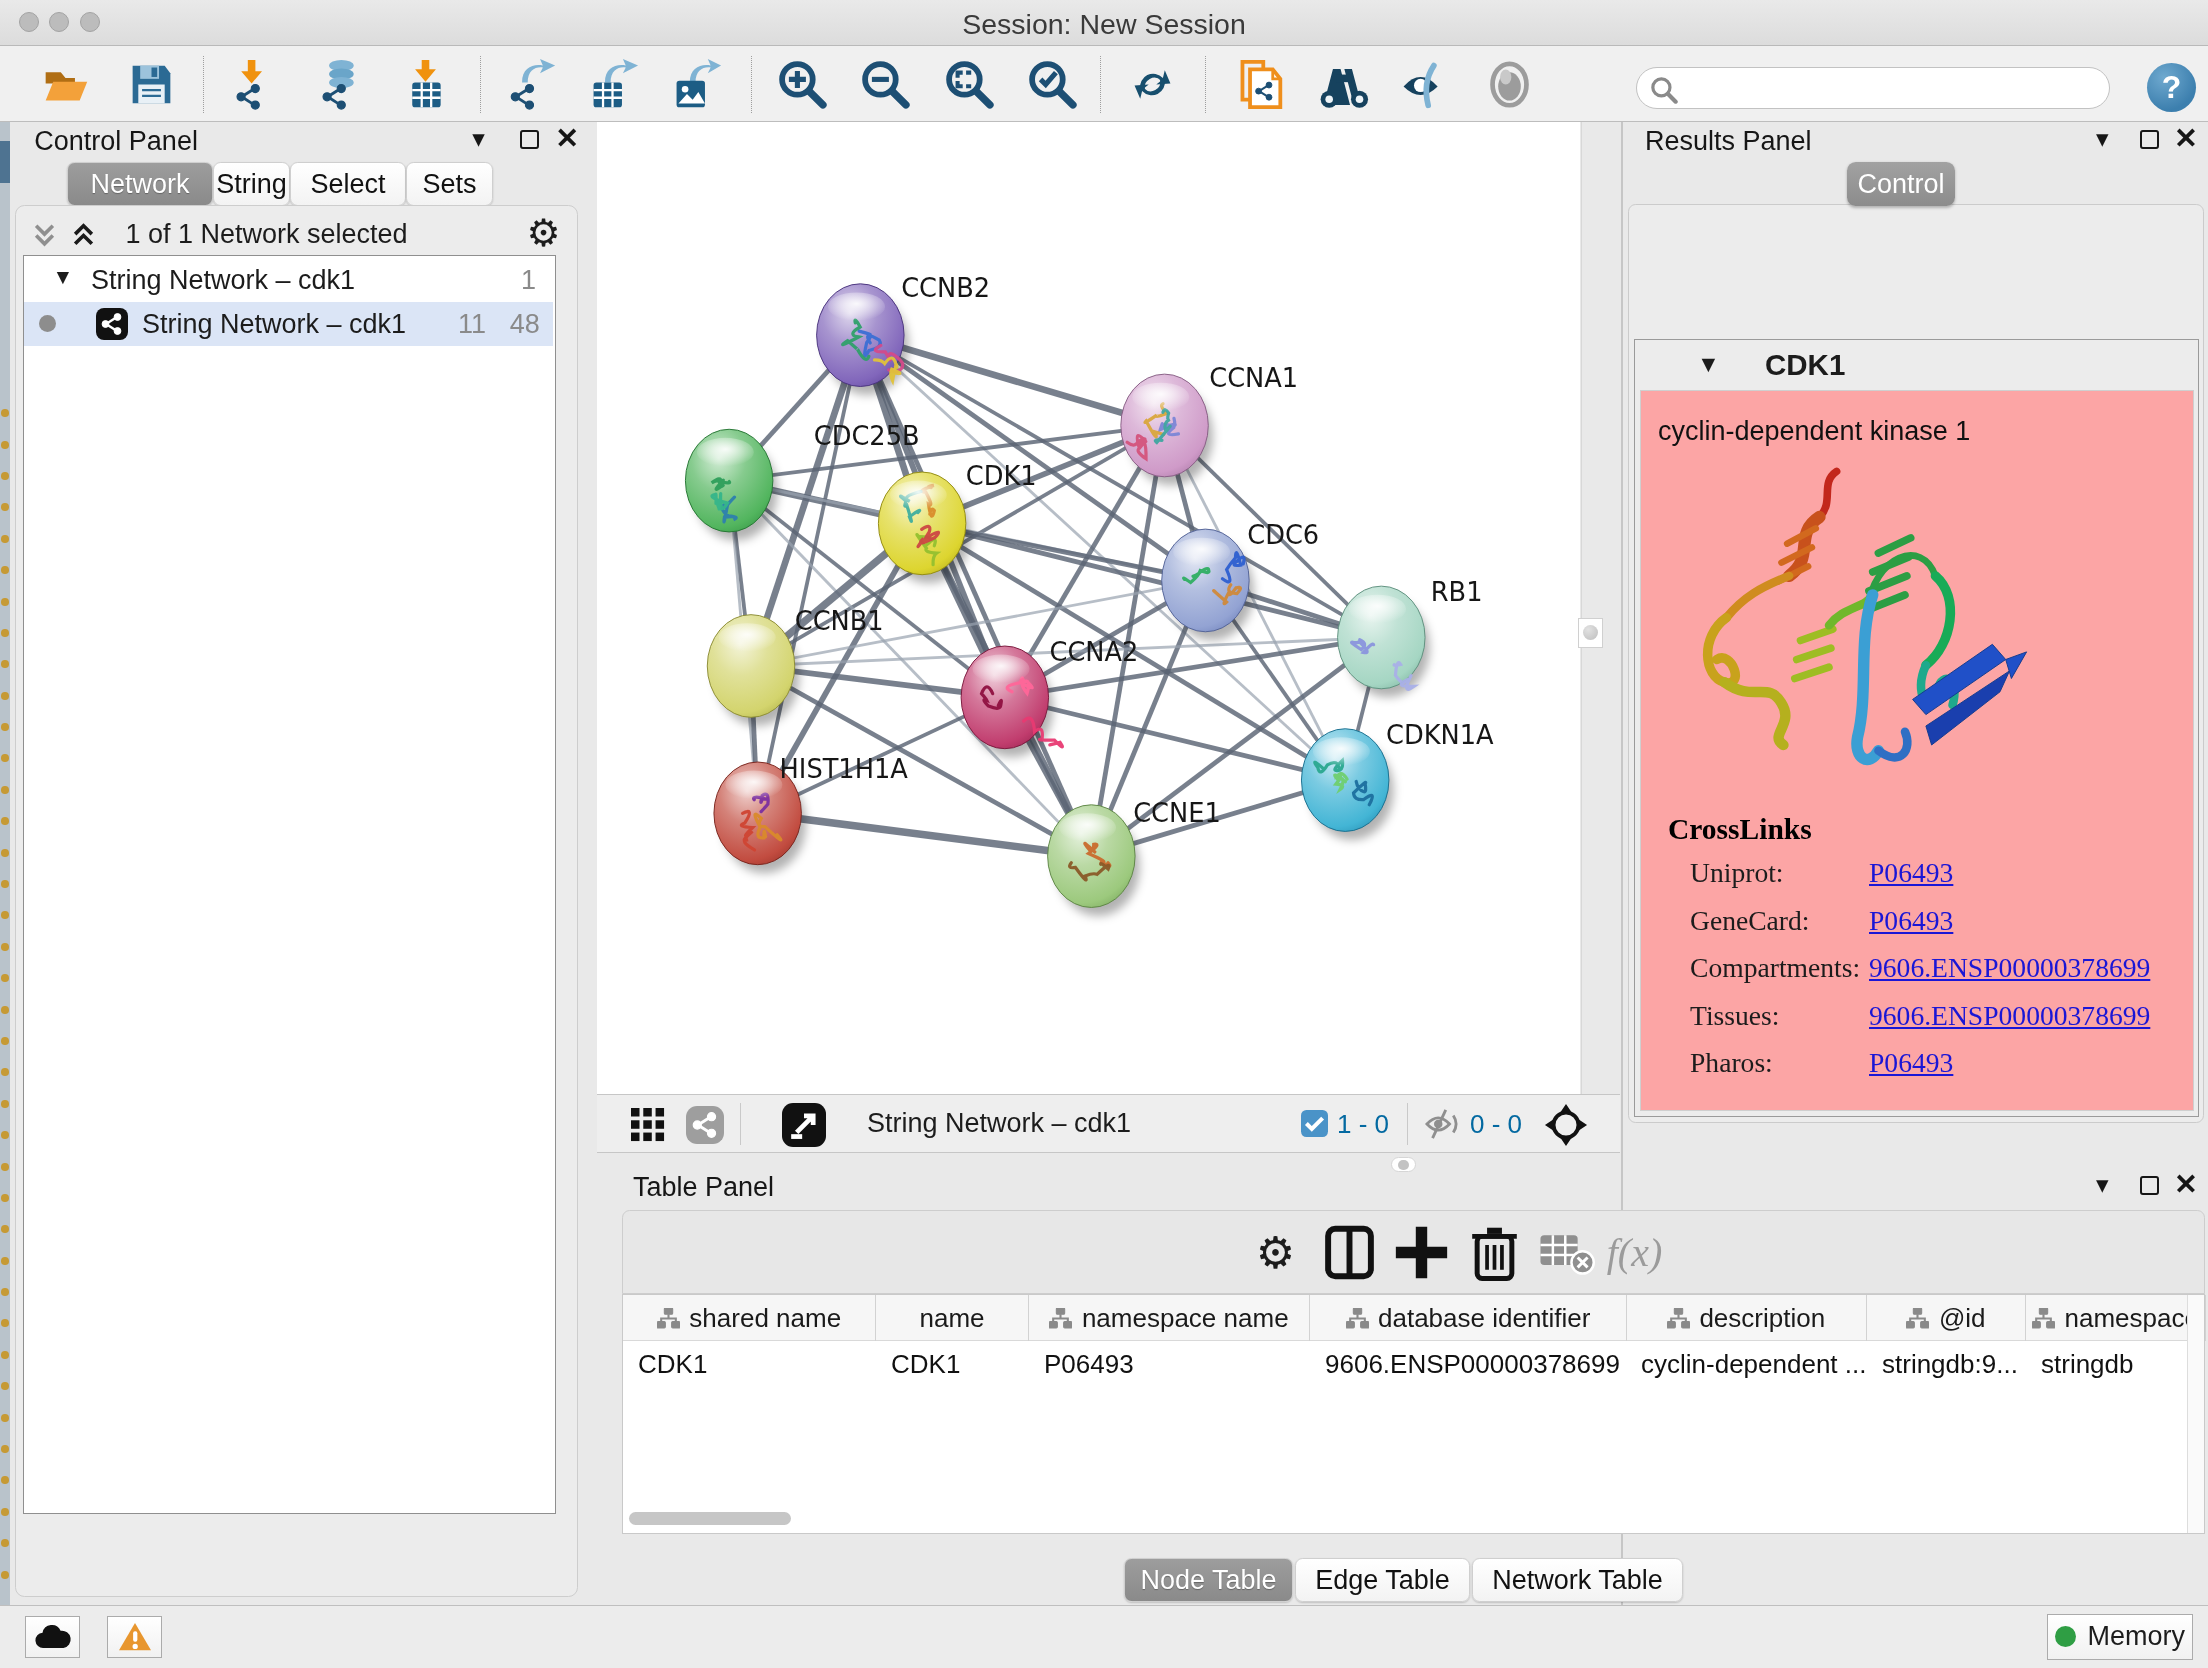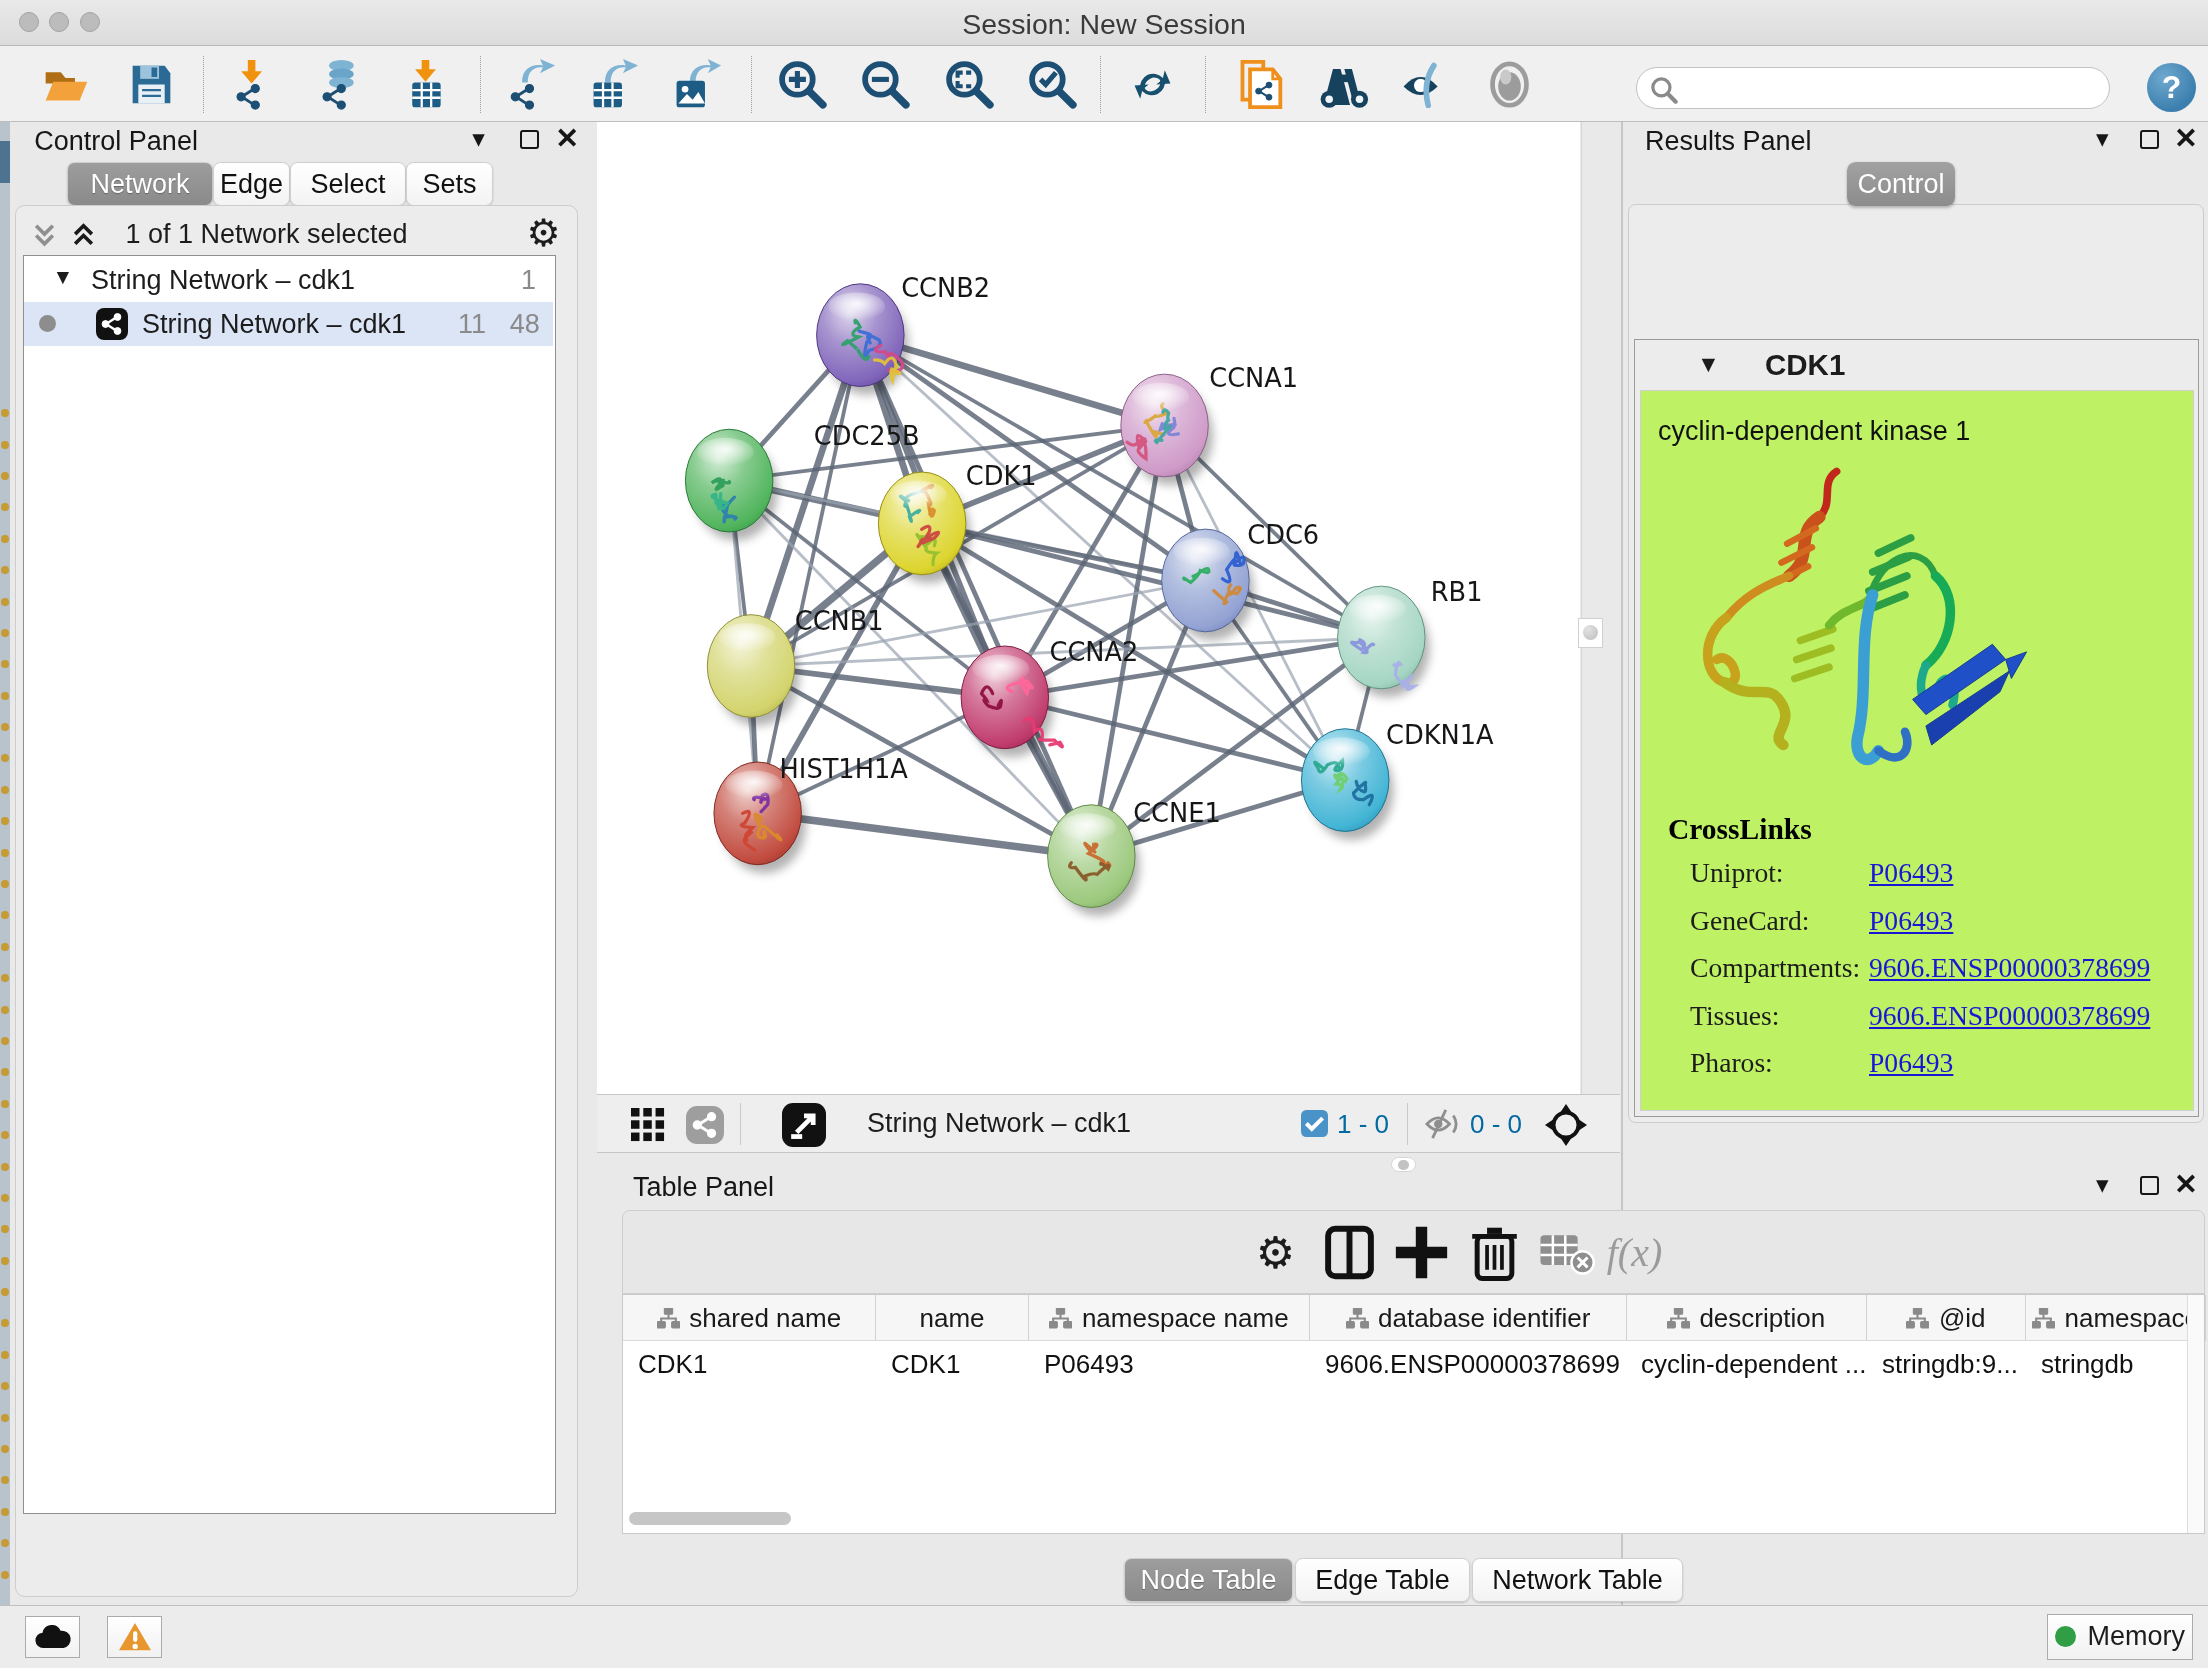--- a/index.html
+++ b/index.html
@@ -59,21 +59,21 @@
   
   #rp-outer{left:1628px;top:204px;width:576px;height:919px;background:#ececec;border:1px solid #cbcbcb;border-radius:7.6px;}
   #rp-string-tab{left:1847px;top:162px;width:108px;height:44px;background:linear-gradient(#a2a2a2,#8c8c8c);
                  border-radius:8.6px;color:#fff;font-size:27px;text-align:center;line-height:44px;
                  box-shadow:0 1.9px 2.9px rgba(0,0,0,.25);}
   #rp-btnbox{left:1634px;top:234px;width:565px;height:101px;background:#ececec;border:1px solid #c6c6c6;border-radius:3.8px;}
   .rp-btn{position:absolute;top:28.5px;height:48px;background:linear-gradient(#ffffff,#f4f4f4);border:1px solid #c3c3c3;
           border-radius:9.5px;font-size:27px;text-align:center;line-height:46px;box-shadow:0 1px 1.9px rgba(0,0,0,.15);}
   #rp-gene-box{left:1634px;top:339px;width:565px;height:778px;background:#ececec;border:1.9px solid #9a9a9a;}
   #rp-gene-hdr{left:1636px;top:340px;width:561px;height:49px;background:#ececec;}
-  #rp-gene-sub{left:1640px;top:390px;width:554px;height:721px;background:#bef264;border:1px solid #cfcfcf;}
+  #rp-gene-sub{left:1640px;top:390px;width:554px;height:721px;background:#fca5a5;border:1px solid #cfcfcf;}
   #rp-desc{position:absolute;left:17px;top:25px;font-size:27px;color:#111;}
   #crosslinks-head{position:absolute;left:27px;top:422px;font-family:"Liberation Serif",serif;
                    font-weight:bold;font-size:29.5px;color:#000;}
   .cl-row{position:absolute;left:49px;width:495px;height:48px;font-family:"Liberation Serif",serif;font-size:27.6px;}
   .cl-val{position:absolute;left:179px;text-decoration:underline;}
   
   #tp-toolbar{left:622px;top:1210px;width:1583px;height:84px;background:#e7e7e7;border:1px solid #cdcdcd;
               border-radius:7.6px 7.6px 0 0;}
   .tp-icon{position:absolute;top:13.3px;width:57px;height:57px;display:flex;align-items:center;justify-content:center;}
   #tp-table{left:622px;top:1294px;width:1583px;height:240px;background:#fff;border:1px solid #c9c9c9;}
@@ -305,21 +305,21 @@
     </div>
 
   <div class="abs" style="left:13.3px;top:124px;width:569px;height:38px">
     <span class="panel-title abs" style="left:21px;top:1.9px">Control Panel</span>
     <span class="hdr-tri abs" style="left:459px;top:0px">▾</span>
     <span class="hdr-float abs" style="left:507px;top:5.7px"></span>
     <span class="hdr-x abs" style="left:542px;top:-1.9px">✕</span>
   </div>
   <div id="cp-tabs">
       <div class="tab abs sel" style="left: 67px; top: 162px; width: 146px;">Network</div>
-      <div class="tab abs" style="left: 213px; top: 162px; width: 77px;">Edge</div>
+      <div class="tab abs" style="left: 213px; top: 162px; width: 77px;">String</div>
       <div class="tab abs" style="left: 290px; top: 162px; width: 116px;">Select</div>
       <div class="tab abs" style="left: 406px; top: 162px; width: 87px;">Sets</div>
     </div>
   <div class="abs" id="cp-box"></div>
   <div class="abs" style="left:28.5px;top:217px;width:533px;height:34px">
     <svg class="abs" style="left:3.8px;top:5.7px" width="25" height="25" viewBox="0 0 18 18">
       <path d="M3,2 L9,8 L15,2 M3,9 L9,15 L15,9" stroke="#8f8f8f" stroke-width="2.6" fill="none"></path>
     </svg>
     <svg class="abs" style="left:42px;top:5.7px" width="25" height="25" viewBox="0 0 18 18">
       <path d="M3,8 L9,2 L15,8 M3,15 L9,9 L15,15" stroke="#1a1a1a" stroke-width="2.6" fill="none"></path>

